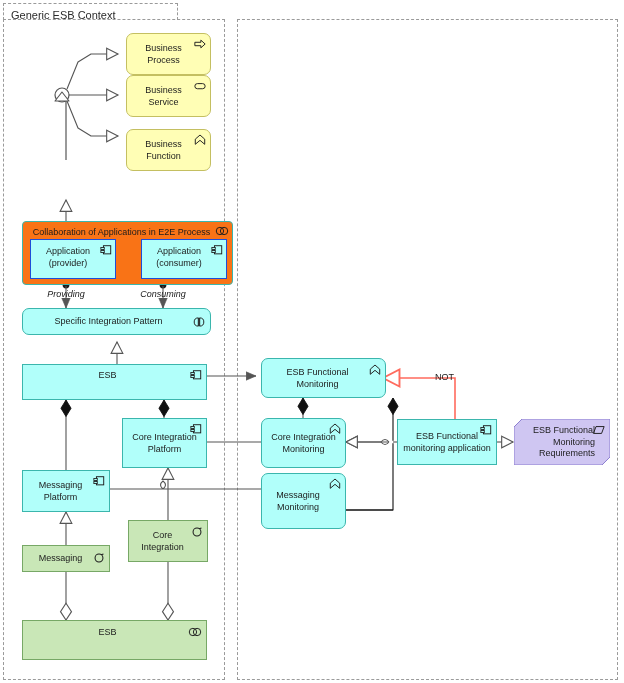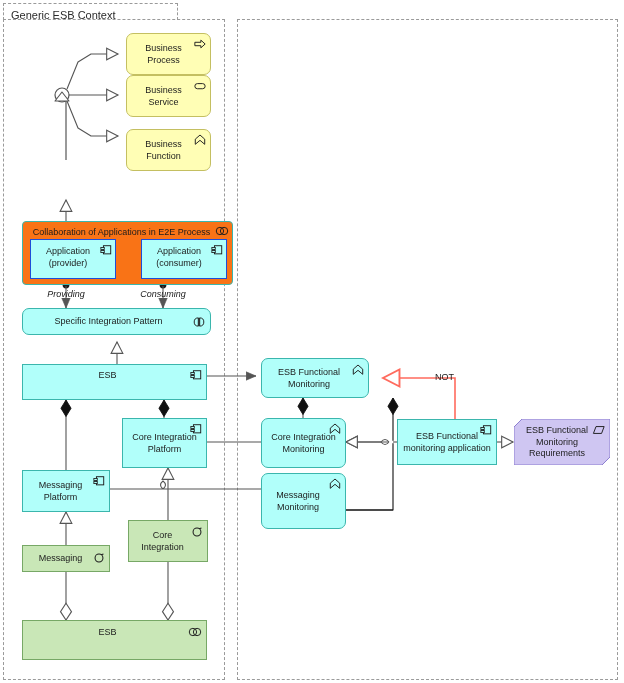--- a/index.html
+++ b/index.html
@@ -242,21 +242,21 @@
   </div>
 
   <div class="node tech" style="left:22px;top:620px;width:185px;height:40px;">
     <span class="lbl" style="top:6px;left:6px;right:20px;">ESB</span>
     <svg class="ico" viewBox="0 0 16 14" style="right:4px;top:5px;width:14px;height:12px;">
       <circle cx="5.6" cy="7" r="4.3" fill="none" stroke="#1c1c1c" stroke-width="1.1"></circle>
       <circle cx="10.4" cy="7" r="4.3" fill="none" stroke="#1c1c1c" stroke-width="1.1"></circle>
     </svg>
   </div>
 
-  <div class="node app mid" style="left:261px;top:358px;width:108px;height:40px;">
+  <div class="node app mid" style="left:261px;top:358px;width:125px;height:40px;">
     <span class="lbl" style="left:5px;right:17px;">ESB Functional Monitoring</span>
     <svg class="ico" viewBox="0 0 14 14" style="right:4px;top:5px;">
       <path d="M1.5,12 L1.5,6 L7,1.2 L12.5,6 L12.5,12 L7,7.4 Z" fill="none" stroke="#1c1c1c" stroke-width="1.1" stroke-linejoin="round"></path>
     </svg>
   </div>
 
   <div class="node app mid" style="left:261px;top:418px;width:85px;height:50px;">
     <span class="lbl" style="left:5px;right:5px;text-align:center;">Core Integration Monitoring</span>
     <svg class="ico" viewBox="0 0 14 14" style="right:4px;top:4px;">
       <path d="M1.5,12 L1.5,6 L7,1.2 L12.5,6 L12.5,12 L7,7.4 Z" fill="none" stroke="#1c1c1c" stroke-width="1.1" stroke-linejoin="round"></path>
@@ -272,21 +272,21 @@
 
   <div class="node appsq mid" style="left:397px;top:419px;width:100px;height:46px;">
     <span class="lbl" style="left:5px;right:5px;">ESB Functional monitoring application</span>
     <svg class="ico" viewBox="0 0 14 14" style="right:4px;top:4px;">
       <rect x="4" y="2" width="8.5" height="9.5" fill="none" stroke="#1c1c1c" stroke-width="1.1"></rect>
       <rect x="1" y="4" width="4" height="2.4" fill="#b1fffa" stroke="#1c1c1c" stroke-width="1"></rect>
       <rect x="1" y="7.6" width="4" height="2.4" fill="#b1fffa" stroke="#1c1c1c" stroke-width="1"></rect>
     </svg>
   </div>
 
-  <div class="node req mid" style="left:514px;top:419px;width:96px;height:46px;border:none;background:transparent;">
+  <div class="node req mid" style="left:514px;top:419px;width:96px;height:46px;border:none;background:transparent;text-align:right;">
     <svg style="position:absolute;left:0;top:0;width:96px;height:46px;" viewBox="0 0 96 46" preserveAspectRatio="none">
       <path d="M8,0 L96,0 L96,38 L88,46 L0,46 L0,8 Z" fill="#cfc6f2" stroke="#8d7fd0" stroke-width="1"></path>
     </svg>
     <span class="lbl" style="left:5px;right:15px;position:absolute;top:50%;transform:translateY(-50%);">ESB Functional Monitoring Requirements</span>
     <svg class="ico" viewBox="0 0 16 14" style="right:4px;top:5px;width:14px;height:12px;">
       <path d="M4.5,3 L14,3 L11,11 L1.5,11 Z" fill="none" stroke="#1c1c1c" stroke-width="1.1" stroke-linejoin="round"></path>
     </svg>
   </div>
 
   <div class="notlbl" style="left:435px;top:372px;">NOT</div>

